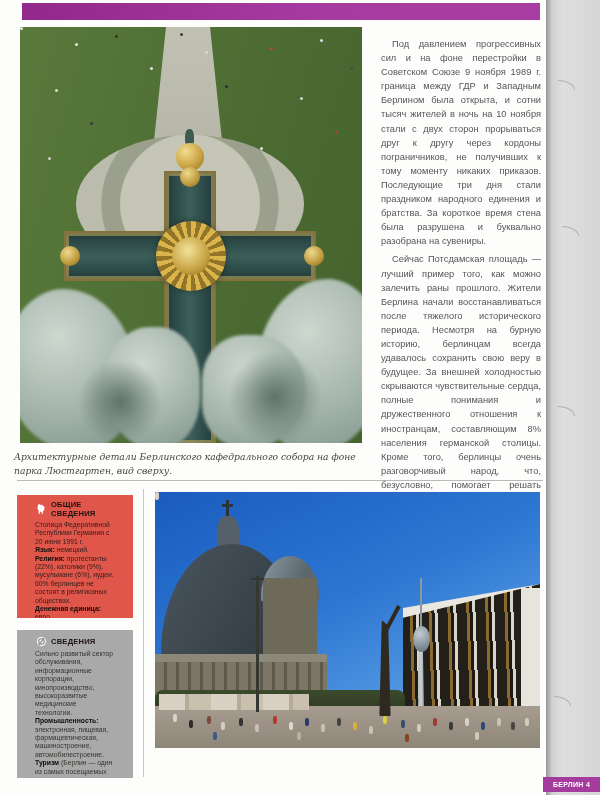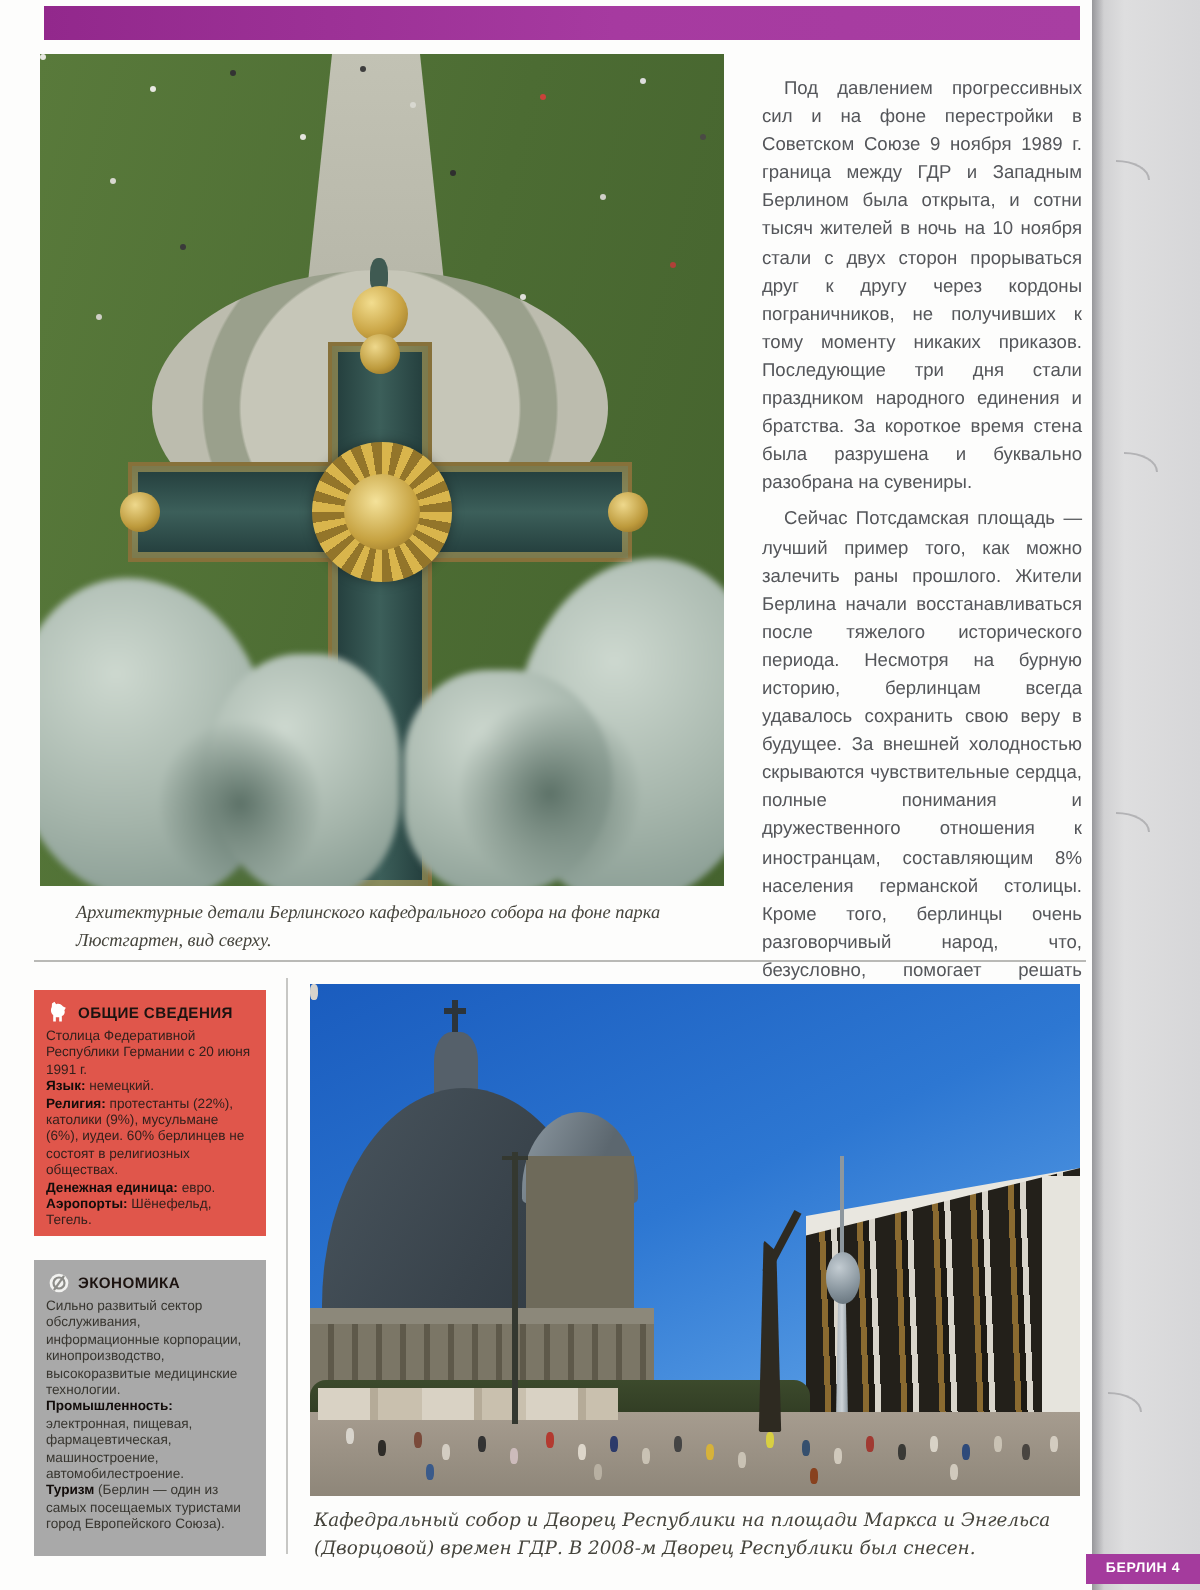--- a/index.html
+++ b/index.html
@@ -97,30 +97,30 @@
     box-shadow:18px 222px 0 #d8d4cc,34px 228px 0 #2e2c28,52px 224px 0 #7a4a3a,66px 230px 0 #d3cdc2,
       84px 226px 0 #333,100px 232px 0 #cbb,118px 224px 0 #b33a30,134px 230px 0 #ddd6ca,
       150px 226px 0 #2c3a6a,166px 232px 0 #c9c2b4,182px 226px 0 #444,198px 230px 0 #d6b23a,
       214px 234px 0 #c9c2b4,246px 228px 0 #36506e,262px 232px 0 #d0c9bc,278px 226px 0 #a03a32,
       294px 230px 0 #3a3a36,310px 226px 0 #d8d2c6,326px 230px 0 #2e4a7a,342px 226px 0 #c9c2b4,
       356px 230px 0 #494540,370px 226px 0 #d3ccc0,228px 224px 0 #d8cf42,58px 240px 0 #3a5a8a,
       142px 240px 0 #b8b0a2,250px 242px 0 #88421f,320px 240px 0 #d0c9bc;}
   
   .caption{position:absolute;font-family:"DejaVu Serif",serif;font-style:italic;font-size:9.2px;
     line-height:13.5px;color:#45443c;}
-  .caption-top{left:38px;top:450px;width:342px;font-family:Liberation Serif, serif;}
+  .caption-top{left:14px;top:450px;width:342px;}
   .caption-bottom{left:157px;top:754px;width:392px;}
   .article{position:absolute;left:381px;top:37px;width:160px;font-size:9.3px;line-height:14.1px;
     color:#54565a;text-align:justify;}
   .article p{margin:0 0 4px 0;text-indent:11px;}
   .article p.first{text-indent:0;}
   .divider-h{position:absolute;left:17px;top:480px;width:526px;height:1px;background:#b9b9b6;}
   .divider-v{position:absolute;left:143px;top:489px;width:1px;height:288px;background:#c7c7c4;}
   
-  .box{position:absolute;left:17px;width:116px;box-sizing:border-box;padding:5px 6px;overflow:hidden;}
+  .box{position:absolute;left:17px;width:116px;box-sizing:border-box;padding:5px 18px;overflow:hidden;}
   .box-red{top:495px;height:123px;background:#e0564b;}
   .box-gray{top:630px;height:148px;background:#a9a9a9;}
   .box-title{display:flex;align-items:center;gap:4px;font-size:7.6px;font-weight:bold;color:#1c1310;
     letter-spacing:.2px;margin-bottom:3px;}
   .box-red .entry{color:#34201c;}
   .box-gray .entry{color:#37352f;}
   .entry{font-size:6.8px;line-height:8.4px;}
   .entry b{color:#120c0a;}
   .icon-wrap{width:12px;height:12px;flex:0 0 12px;display:flex;align-items:center;justify-content:center;}
 </style>
@@ -191,21 +191,21 @@
 
   <div class="box box-gray">
     <div class="box-title">
       <span class="icon-wrap">
         <svg width="11" height="11" viewBox="0 0 20 20">
             <circle cx="10" cy="10" r="8.5" fill="#f2f2f0"></circle>
             <circle cx="10" cy="10" r="5" fill="none" stroke="#8c8c88" stroke-width="2"></circle>
             <rect x="9" y="2" width="2" height="16" fill="#8c8c88" transform="rotate(35 10 10)"></rect>
           </svg>
       </span>
-      <span>ЭКОНОМИКА</span>
+      <span>СВЕДЕНИЯ</span>
     </div>
     <div id="econ-entries">
         <div class="entry">Сильно развитый сектор обслуживания, информационные корпорации, кинопроизводство, высокоразвитые медицинские технологии.</div>
         <div class="entry"><b>Промышленность: </b>электронная, пищевая, фармацевтическая, машиностроение, автомобилестроение.</div>
         <div class="entry"><b>Туризм </b>(Берлин — один из самых посещаемых туристами город Европейского Союза).</div>
       </div>
   </div>
 
   <div class="photo photo-bottom">
     <div class="pb-palace-roof"></div>
@@ -222,17 +222,16 @@
     <div class="pb-body"></div>
     <div class="pb-body-trim"></div>
     <div class="pb-trees"></div>
     <div class="pb-ground"></div>
     <div class="pb-stalls"></div>
     <div class="pb-lamp"></div>
     <div class="pb-statue"></div>
     <div class="pb-statue-arm"></div>
     <div class="pb-people"></div>
   </div>
-  <div class="caption caption-bottom">Кафедральный собор и Дворец Республики на площади Маркса и Энгельса (Дворцовой) времен ГДР. В 2008-м Дворец Республики был снесен.</div>
 
   <div class="page-tab">БЕРЛИН 4</div>
 
 </div>
 
 </body></html>

